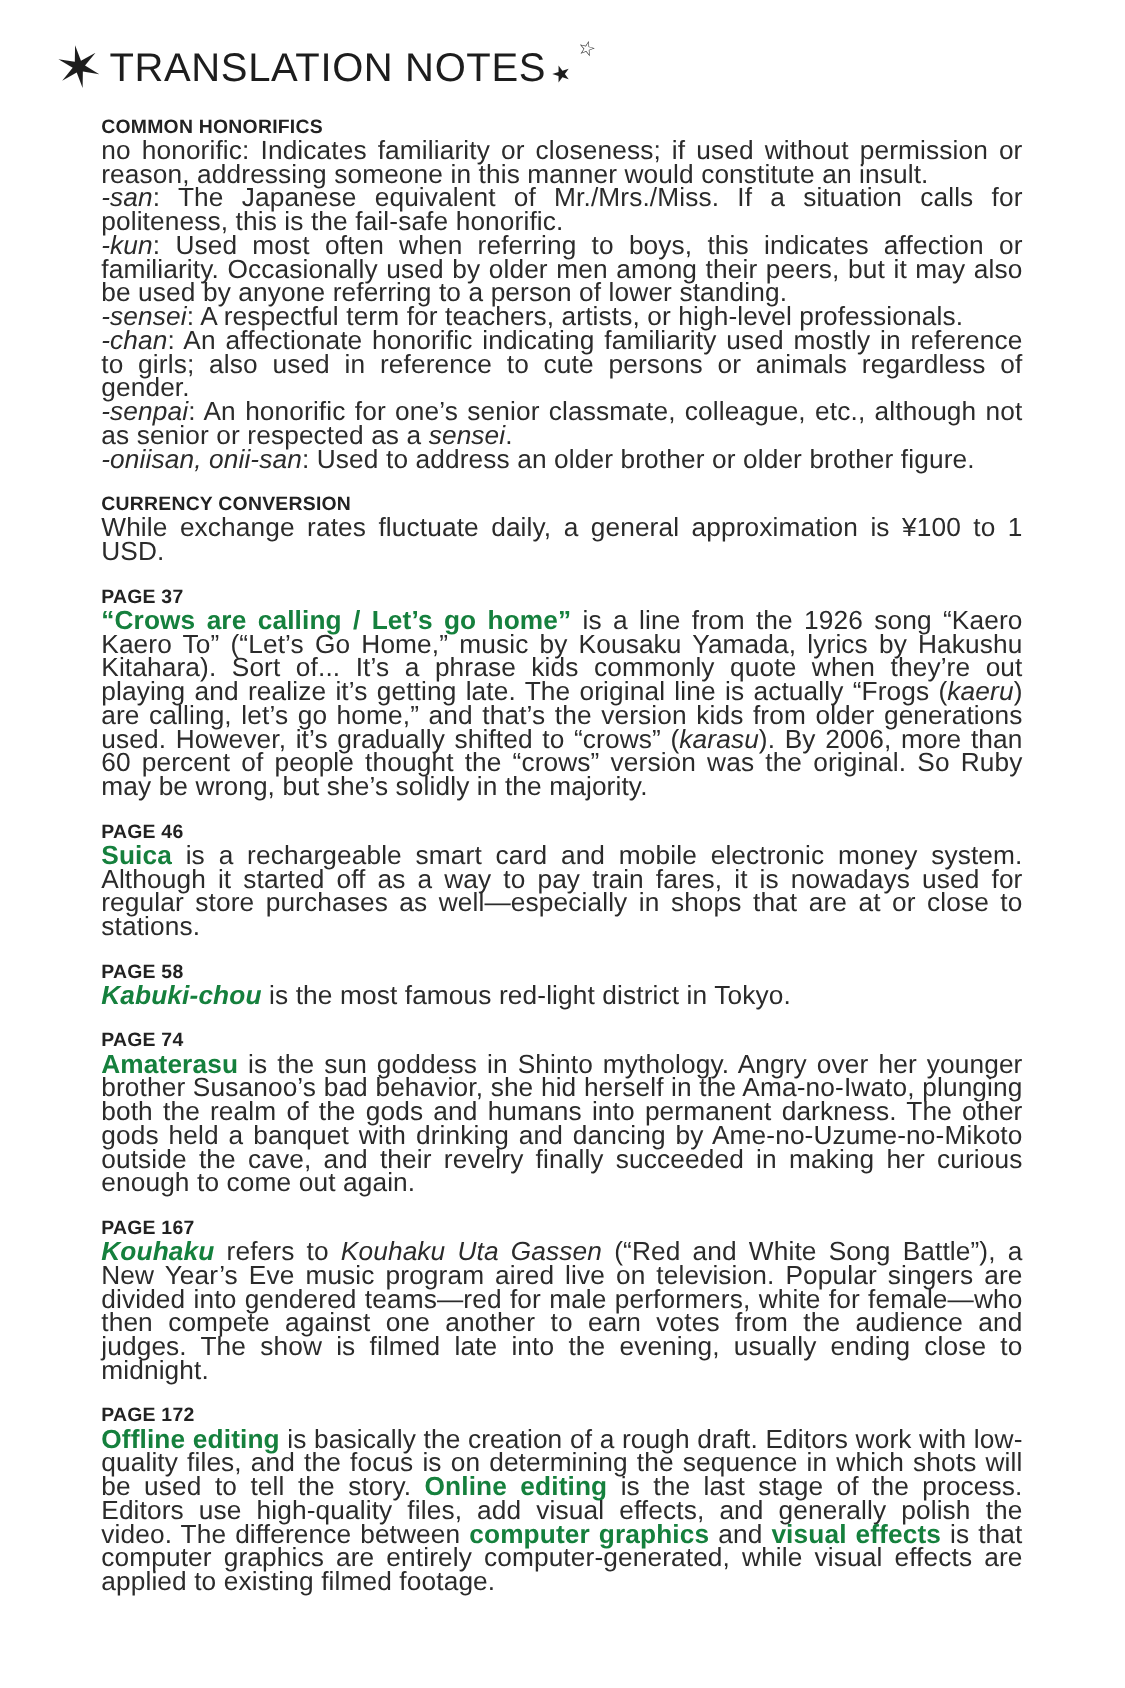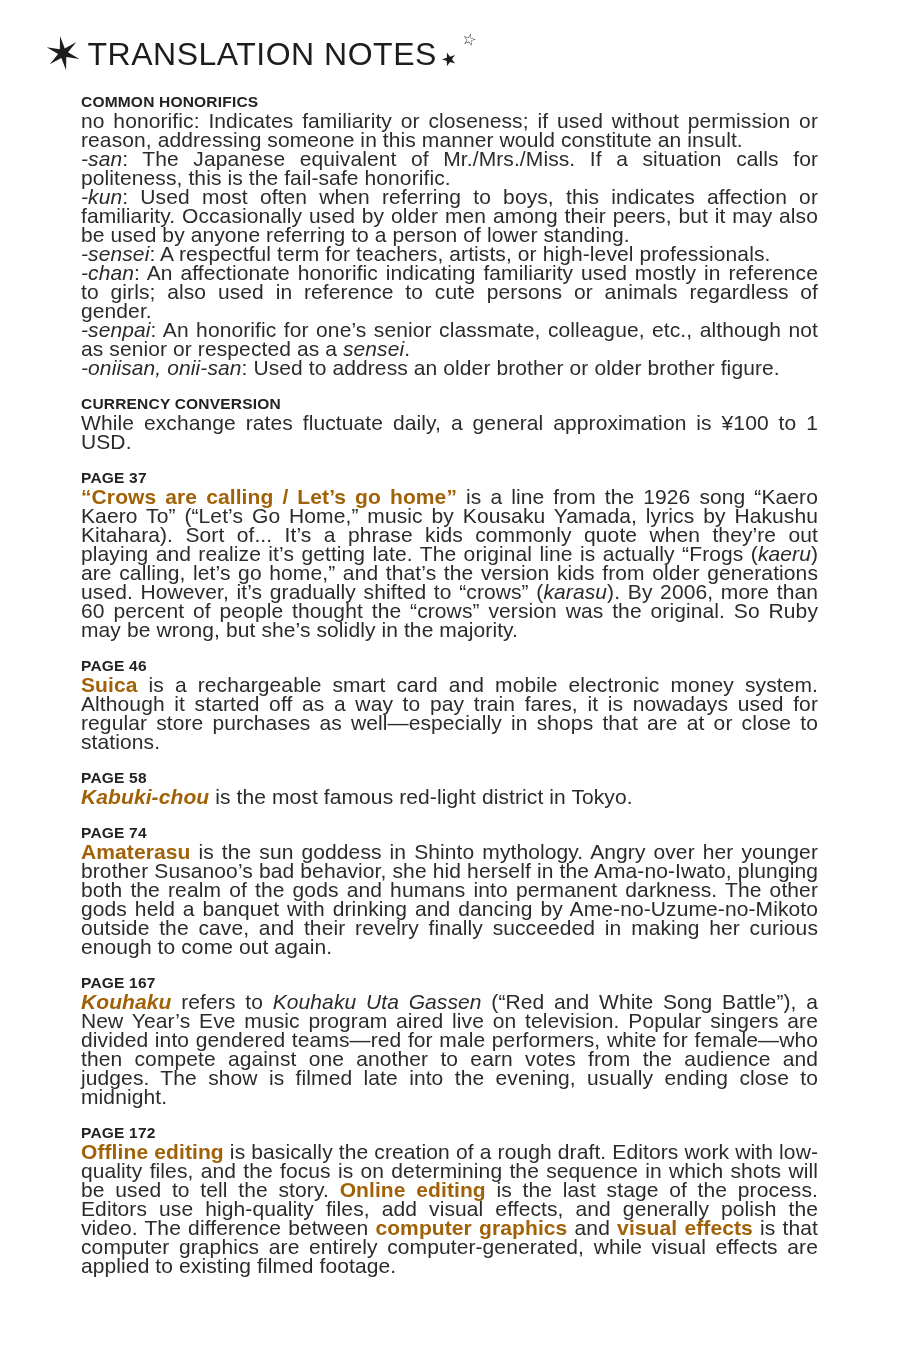--- a/index.html
+++ b/index.html
@@ -89,21 +89,21 @@
     letter-spacing: 0.2px;
     color: #222222;
   }
   .note-paragraph {
     margin: 0;
     font-size: 21px;
     line-height: 19px;
     text-align: justify;
     letter-spacing: 0.1px;
   }
-  .note-paragraph strong { color: #a16207; }
+  .note-paragraph strong { color: #15803d; }
 </style>
 </head>
 <body>
 
 <div class="page">
 
   <header class="page-header">
     <span class="star-left">✶</span>
     <h1 class="page-title">TRANSLATION NOTES</h1>
     <span class="star-cluster">

